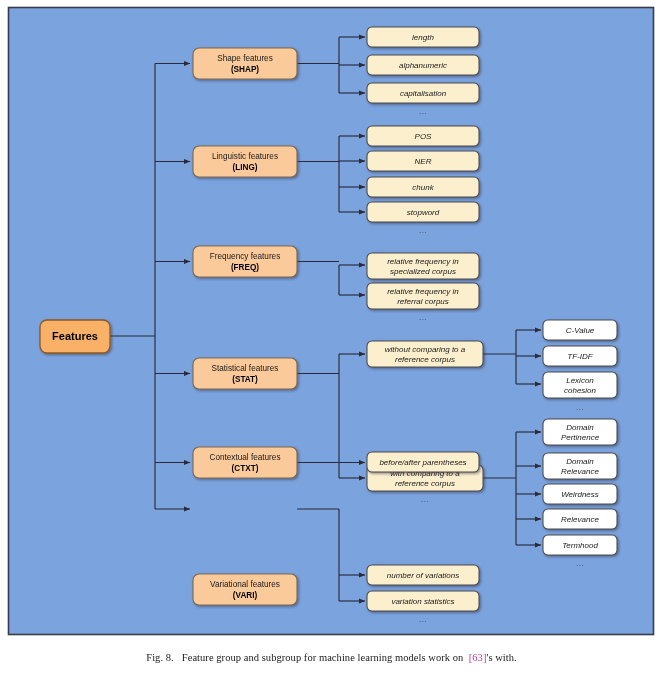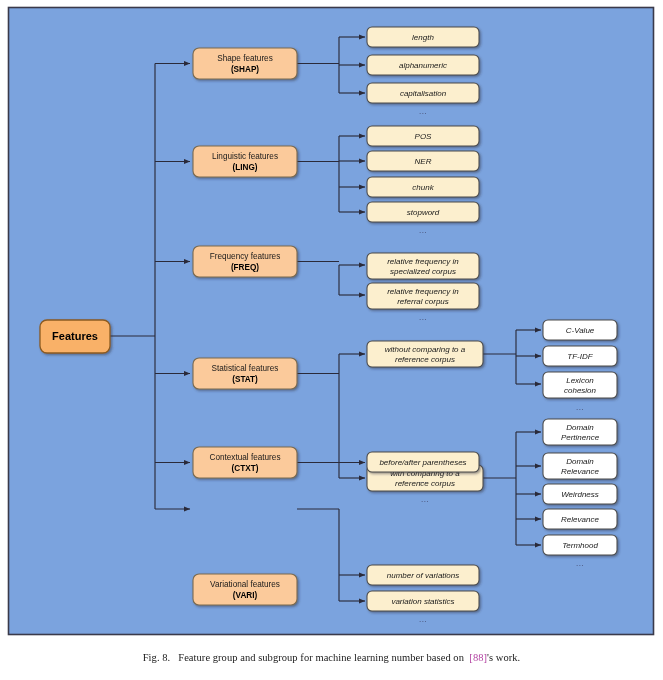--- a/index.html
+++ b/index.html
@@ -280,17 +280,17 @@
       <rect x="543" y="535" width="74" height="20" rx="5" ry="5" fill="#FFFFFF" stroke="#4a4a4a" stroke-width="1.05" filter="url(#bshadow)"></rect>
       <text class="node-label lvl4-text" x="580" y="545.5">Termhood</text>
     </g>
     <text class="node-label ellipsis-text" x="580" y="564">...</text>
 
   </svg>
 
   <div class="caption">
     <span>Fig. 8.</span>
     <span>&nbsp;</span>
-    <span>Feature group and subgroup for machine learning number based on</span>
-    <span>&nbsp;</span><span class="ref">[88]</span><span>'s work.</span>
+    <span>Feature group and subgroup for machine learning models work on</span>
+    <span>&nbsp;</span><span class="ref">[63]</span><span>'s with.</span>
   </div>
 
 </div>
 
 </body></html>

